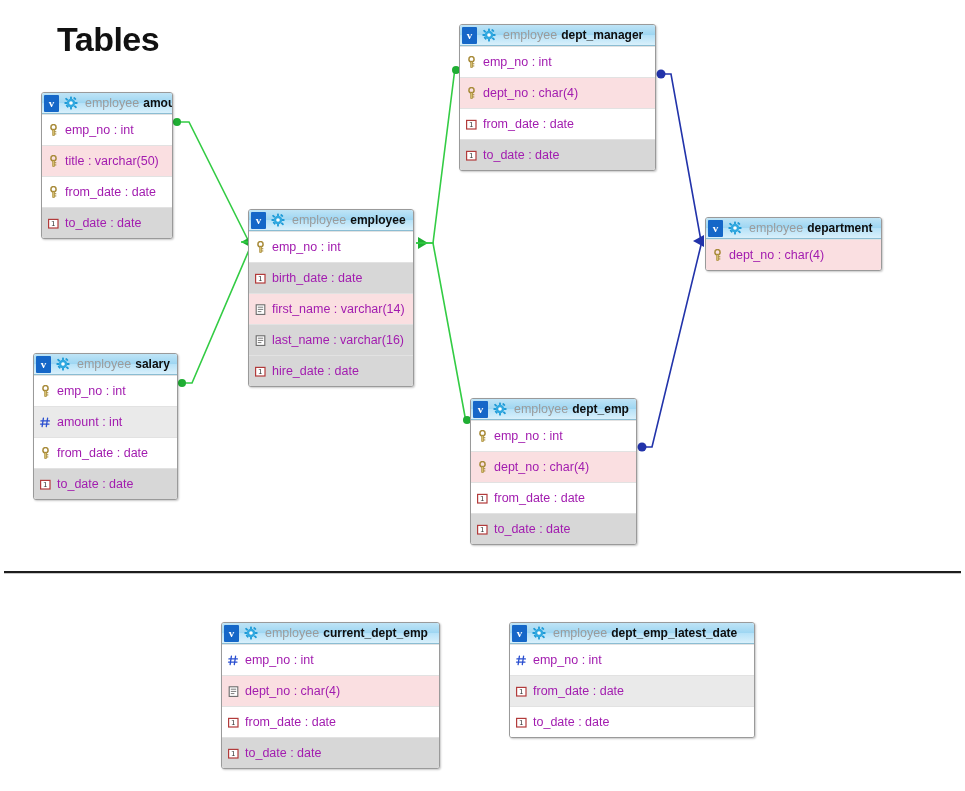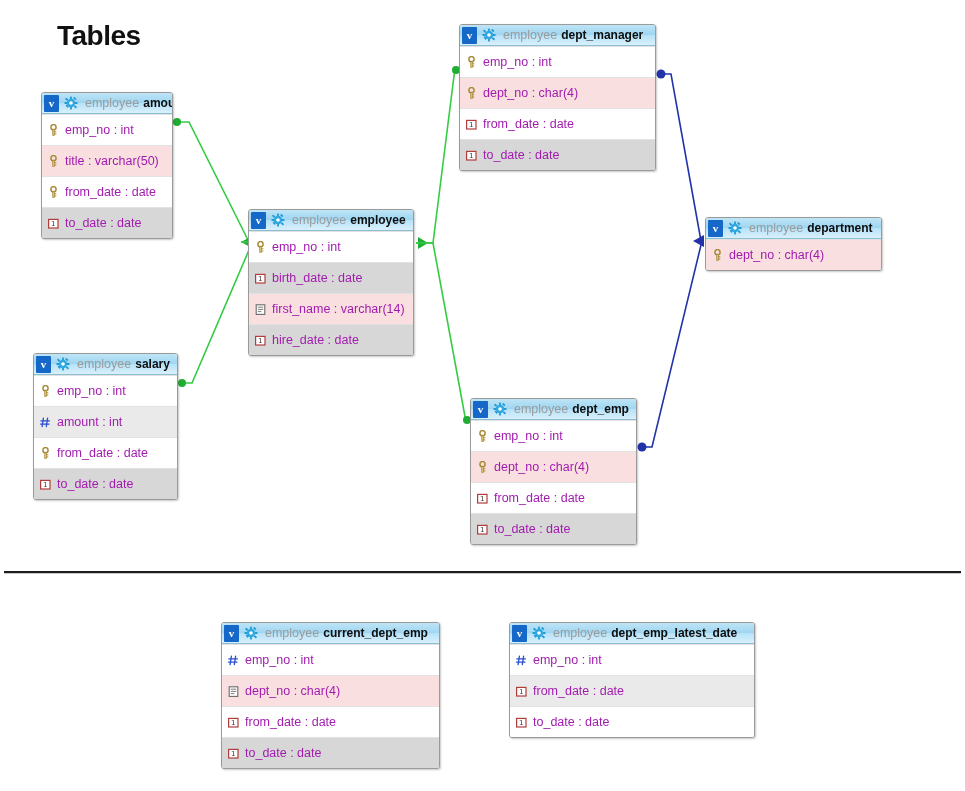--- a/index.html
+++ b/index.html
@@ -22,21 +22,21 @@
     left: 0; top: 0;
     width: 965px;
     height: 791px;
   }
 
   
   .section-title {
     position: absolute;
     font-family: "Liberation Sans", sans-serif;
     font-weight: bold;
-    font-size: 28px;
+    font-size: 34px;
     color: #111111;
     letter-spacing: -0.5px;
     white-space: nowrap;
   }
   #tables-title { left: 57px; top: 20px; }
   #views-title  { left: 63px; top: 646px; }
 
   
   #section-divider {
     position: absolute;
@@ -366,20 +366,31 @@
               <line x1="3.8" y1="4.2" x2="9.2" y2="4.2" stroke="#6b6b6b" stroke-width="0.9"></line>
               <line x1="3.8" y1="6.4" x2="9.2" y2="6.4" stroke="#6b6b6b" stroke-width="0.9"></line>
               <line x1="3.8" y1="8.6" x2="7.4" y2="8.6" stroke="#6b6b6b" stroke-width="0.9"></line>
             </svg>
           </span>
           <span class="col-label">first_name : varchar(14)</span>
         </div>
         <div class="ent-row bg-grey">
           <span class="col-icon">
             <svg class="icon-svg" viewBox="0 0 13 13">
+              <rect x="2.2" y="1.8" width="8.6" height="9.6" fill="#ffffff" stroke="#6b6b6b" stroke-width="1.1"></rect>
+              <line x1="3.8" y1="4.2" x2="9.2" y2="4.2" stroke="#6b6b6b" stroke-width="0.9"></line>
+              <line x1="3.8" y1="6.4" x2="9.2" y2="6.4" stroke="#6b6b6b" stroke-width="0.9"></line>
+              <line x1="3.8" y1="8.6" x2="7.4" y2="8.6" stroke="#6b6b6b" stroke-width="0.9"></line>
+            </svg>
+          </span>
+          <span class="col-label">last_name : varchar(16)</span>
+        </div>
+        <div class="ent-row bg-grey">
+          <span class="col-icon">
+            <svg class="icon-svg" viewBox="0 0 13 13">
               <rect x="1.6" y="2.4" width="9.4" height="8.6" fill="#ffffff" stroke="#b23b3b" stroke-width="1.2"></rect>
               <text x="6.3" y="9.2" font-size="7" font-family="DejaVu Sans" text-anchor="middle" fill="#333">1</text>
             </svg>
           </span>
           <span class="col-label">hire_date : date</span>
         </div>
       </div>
       <div class="entity" style="left: 33px; top: 353px; width: 145px;">
         <div class="ent-header">
           <span class="v-badge">v</span>

